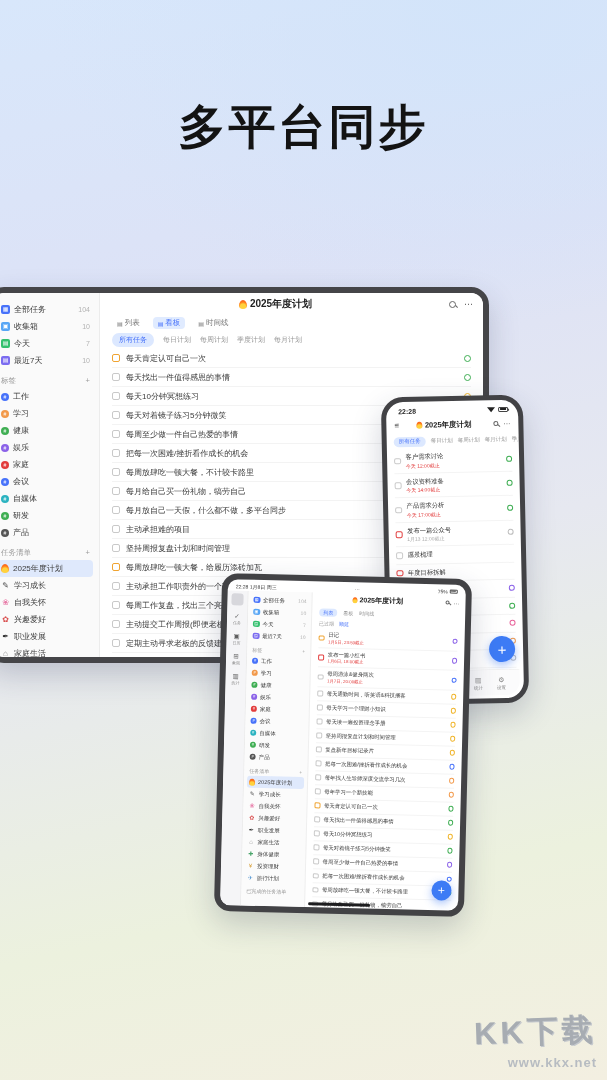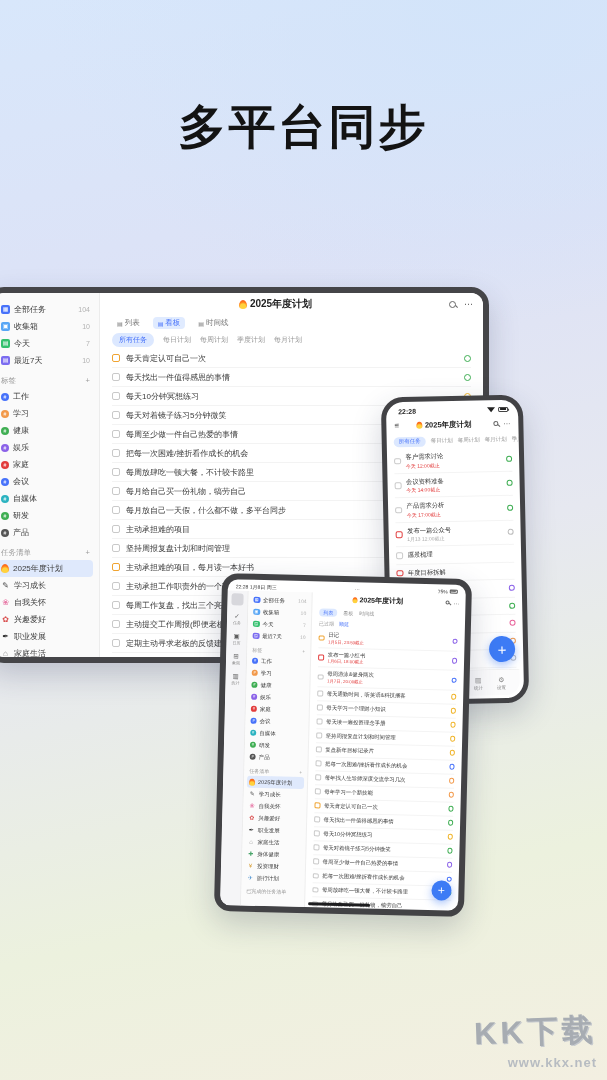--- a/index.html
+++ b/index.html
@@ -296,21 +296,21 @@
           <div class="trow">
             <span class="cb gray"></span>
             <div class="txt">主动承担难的项目</div>
           </div>
           <div class="trow">
             <span class="cb gray"></span>
             <div class="txt">坚持周报复盘计划和时间管理</div>
           </div>
           <div class="trow">
             <span class="cb orange"></span>
-            <div class="txt">主动承担难的项目，每月读一本好书</div>
+            <div class="txt">每周放肆吃一顿大餐，给履历添砖加瓦</div>
           </div>
           <div class="trow">
             <span class="cb gray"></span>
             <div class="txt">主动承担工作职责外的一个项目</div>
           </div>
           <div class="trow">
             <span class="cb gray"></span>
             <div class="txt">每周工作复盘，找出三个亮点一个改进点</div>
           </div>
           <div class="trow">

